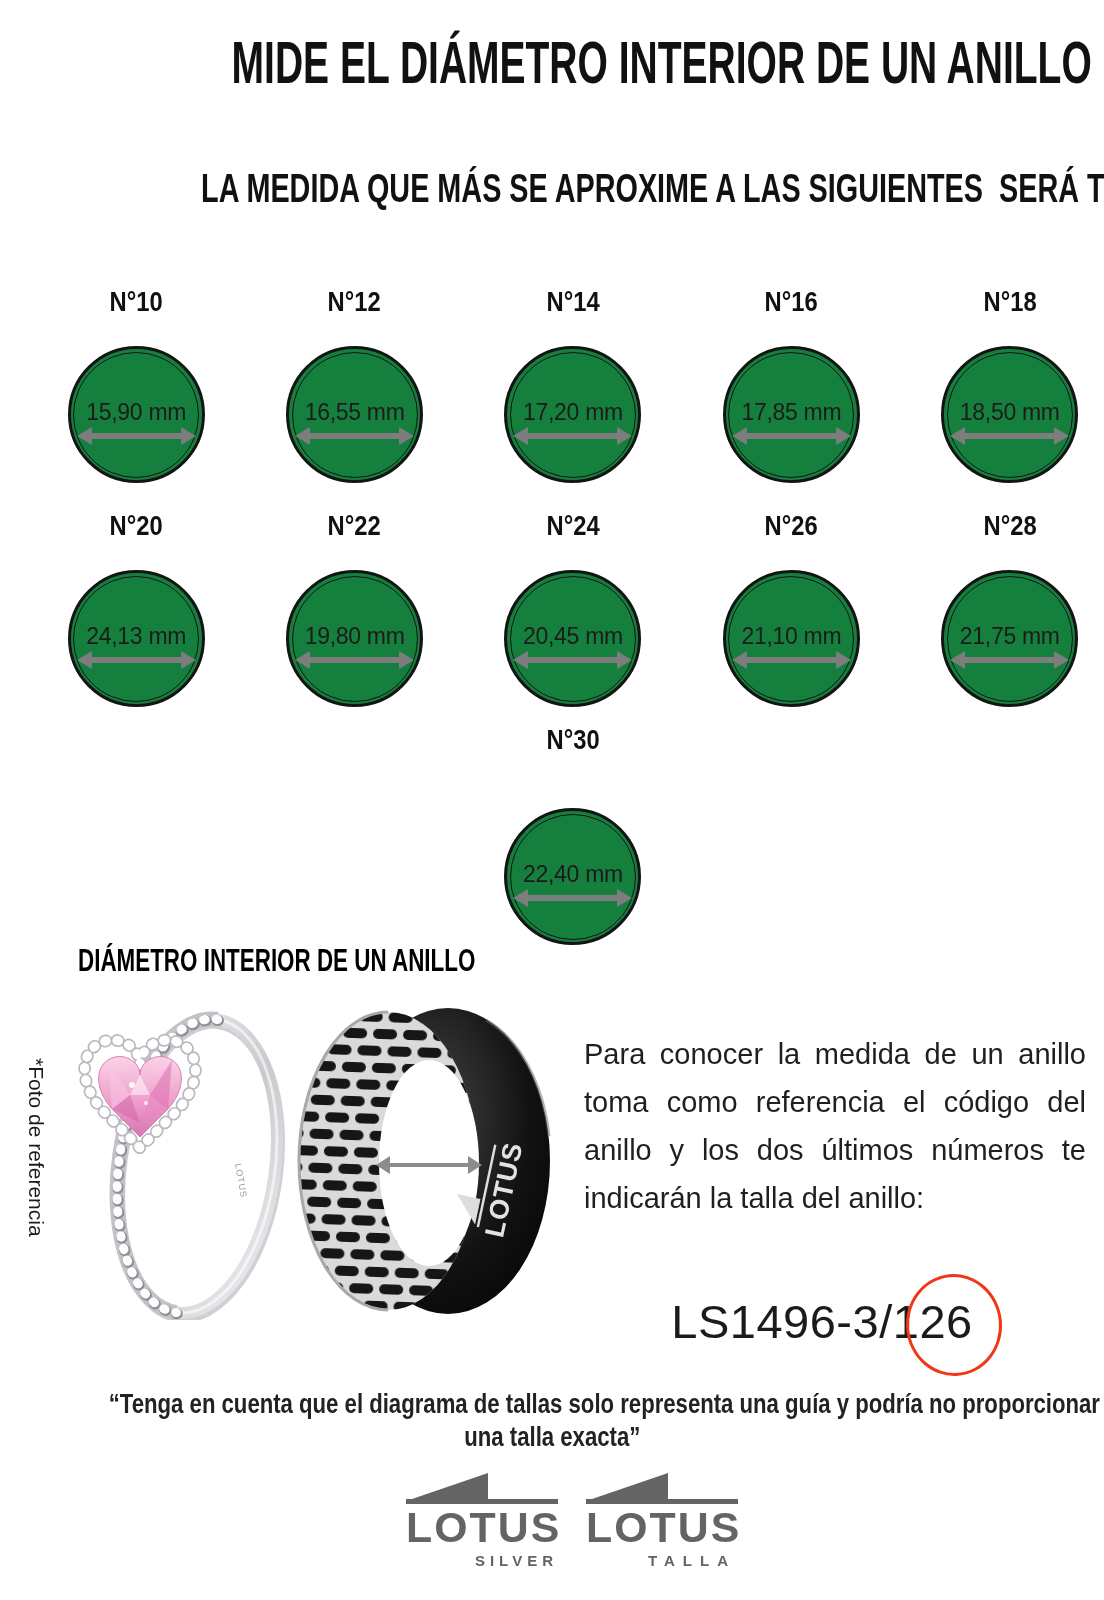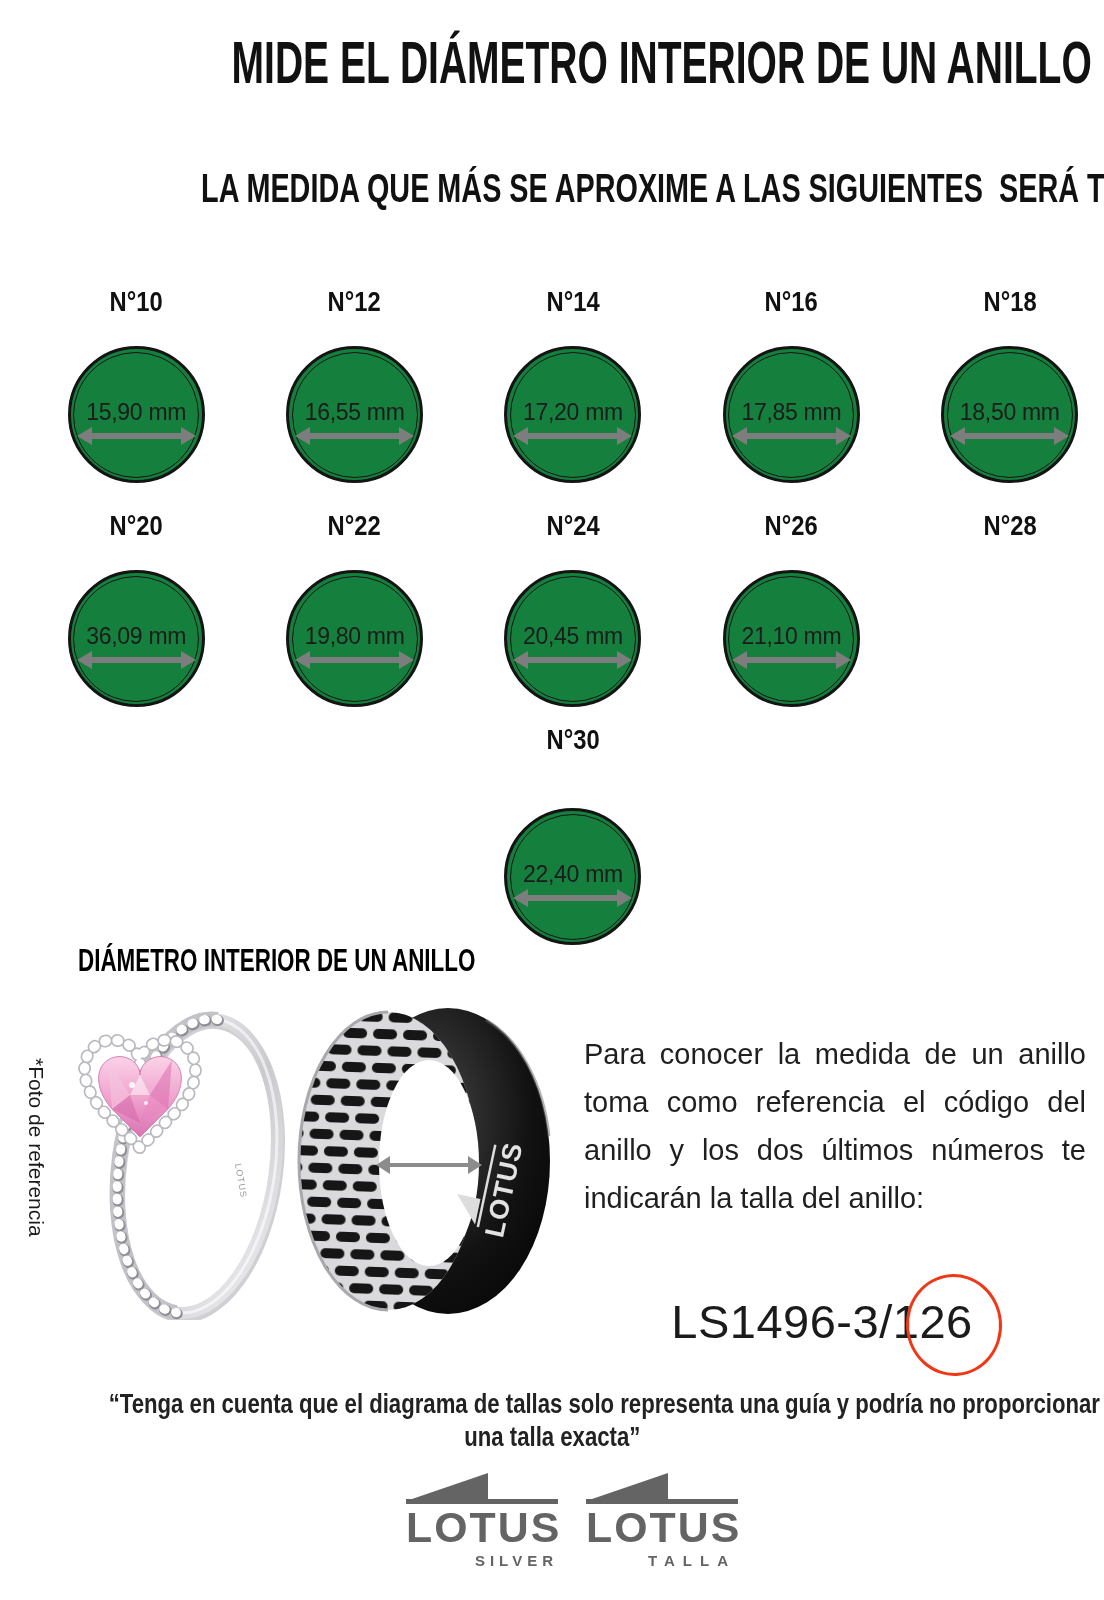--- a/index.html
+++ b/index.html
@@ -119,21 +119,21 @@
       <div class="diam-arrow"></div>
     </div>
   </div>
 </div>
 
 <div class="size-row row2">
   <div class="size-cell">
     <div class="size-label">N°20</div>
     <div class="ring-circle">
       <div class="ring-inner"></div>
-      <div class="diam-value">36,09 mm</div>
+      <div class="diam-value">24,13 mm</div>
       <div class="diam-arrow"></div>
     </div>
   </div>
   <div class="size-cell">
     <div class="size-label">N°22</div>
     <div class="ring-circle">
       <div class="ring-inner"></div>
       <div class="diam-value">19,80 mm</div>
       <div class="diam-arrow"></div>
     </div>
@@ -149,20 +149,25 @@
   <div class="size-cell">
     <div class="size-label">N°26</div>
     <div class="ring-circle">
       <div class="ring-inner"></div>
       <div class="diam-value">21,10 mm</div>
       <div class="diam-arrow"></div>
     </div>
   </div>
   <div class="size-cell">
     <div class="size-label">N°28</div>
+    <div class="ring-circle">
+      <div class="ring-inner"></div>
+      <div class="diam-value">21,75 mm</div>
+      <div class="diam-arrow"></div>
+    </div>
   </div>
 </div>
 
 <div class="size-row row3">
   <div class="size-cell only-cell">
     <div class="size-label">N°30</div>
     <div class="ring-circle">
       <div class="ring-inner"></div>
       <div class="diam-value">22,40 mm</div>
       <div class="diam-arrow"></div>

